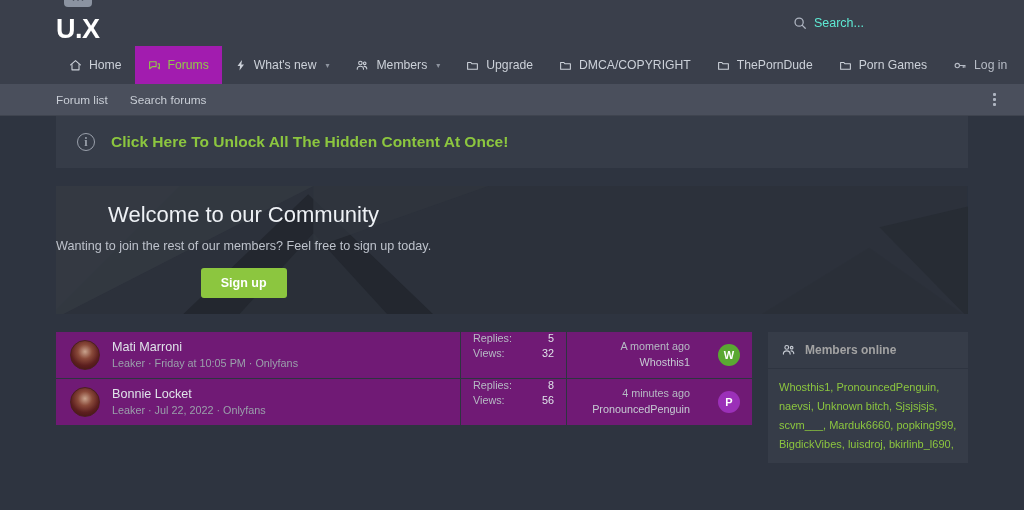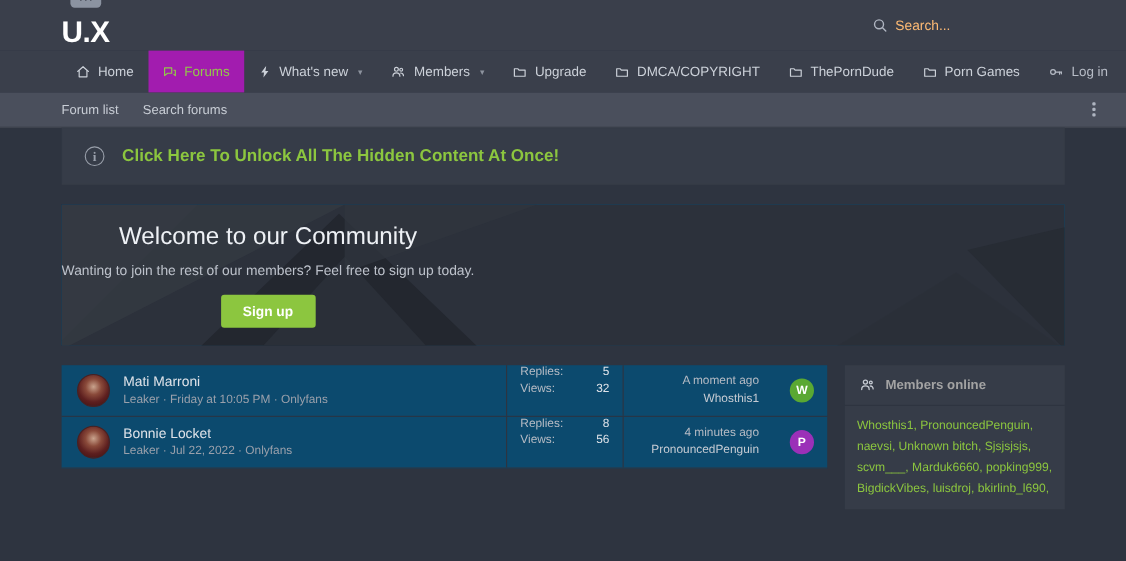--- a/index.html
+++ b/index.html
@@ -31,21 +31,21 @@
     font-size: 27px; font-weight: bold; color: #ffffff;
     letter-spacing: -0.5px; line-height: 1;
   }
   .logo-sup { font-size: 13px; color: #c9cdd5; vertical-align: super; margin-left: 1px; }
 
   .search-box {
     position: absolute; right: 160px; top: 50%; transform: translateY(-50%);
     display: flex; align-items: center; gap: 7px;
     cursor: text;
   }
-  .search-text { font-size: 12.5px; color: #fdba74; }
+  .search-text { font-size: 12.5px; color: #5eead4; }
 
   
   .nav {
     height: 38px;
     background: #3a3f4b;
     display: flex;
     align-items: stretch;
     padding: 0 24px 0 56px;
     position: relative;
   }
@@ -131,21 +131,21 @@
     background: #8cc63f; color: #ffffff;
     font-size: 12.5px; font-weight: bold;
     padding: 8px 20px; border: none; border-radius: 3px;
     cursor: pointer;
   }
 
   
   .lower { display: flex; gap: 16px; align-items: flex-start; }
   .threads { flex: 1 1 auto; }
   .thread-row {
-    background: #0c4a6e;
+    background: #701a75;
     display: flex; align-items: stretch;
     height: 47px;
     border-bottom: 1px solid #2e3440;
   }
   .thread-main {
     flex: 1 1 auto;
     display: flex; align-items: center; gap: 12px;
     padding: 0 14px;
     min-width: 0;
   }

